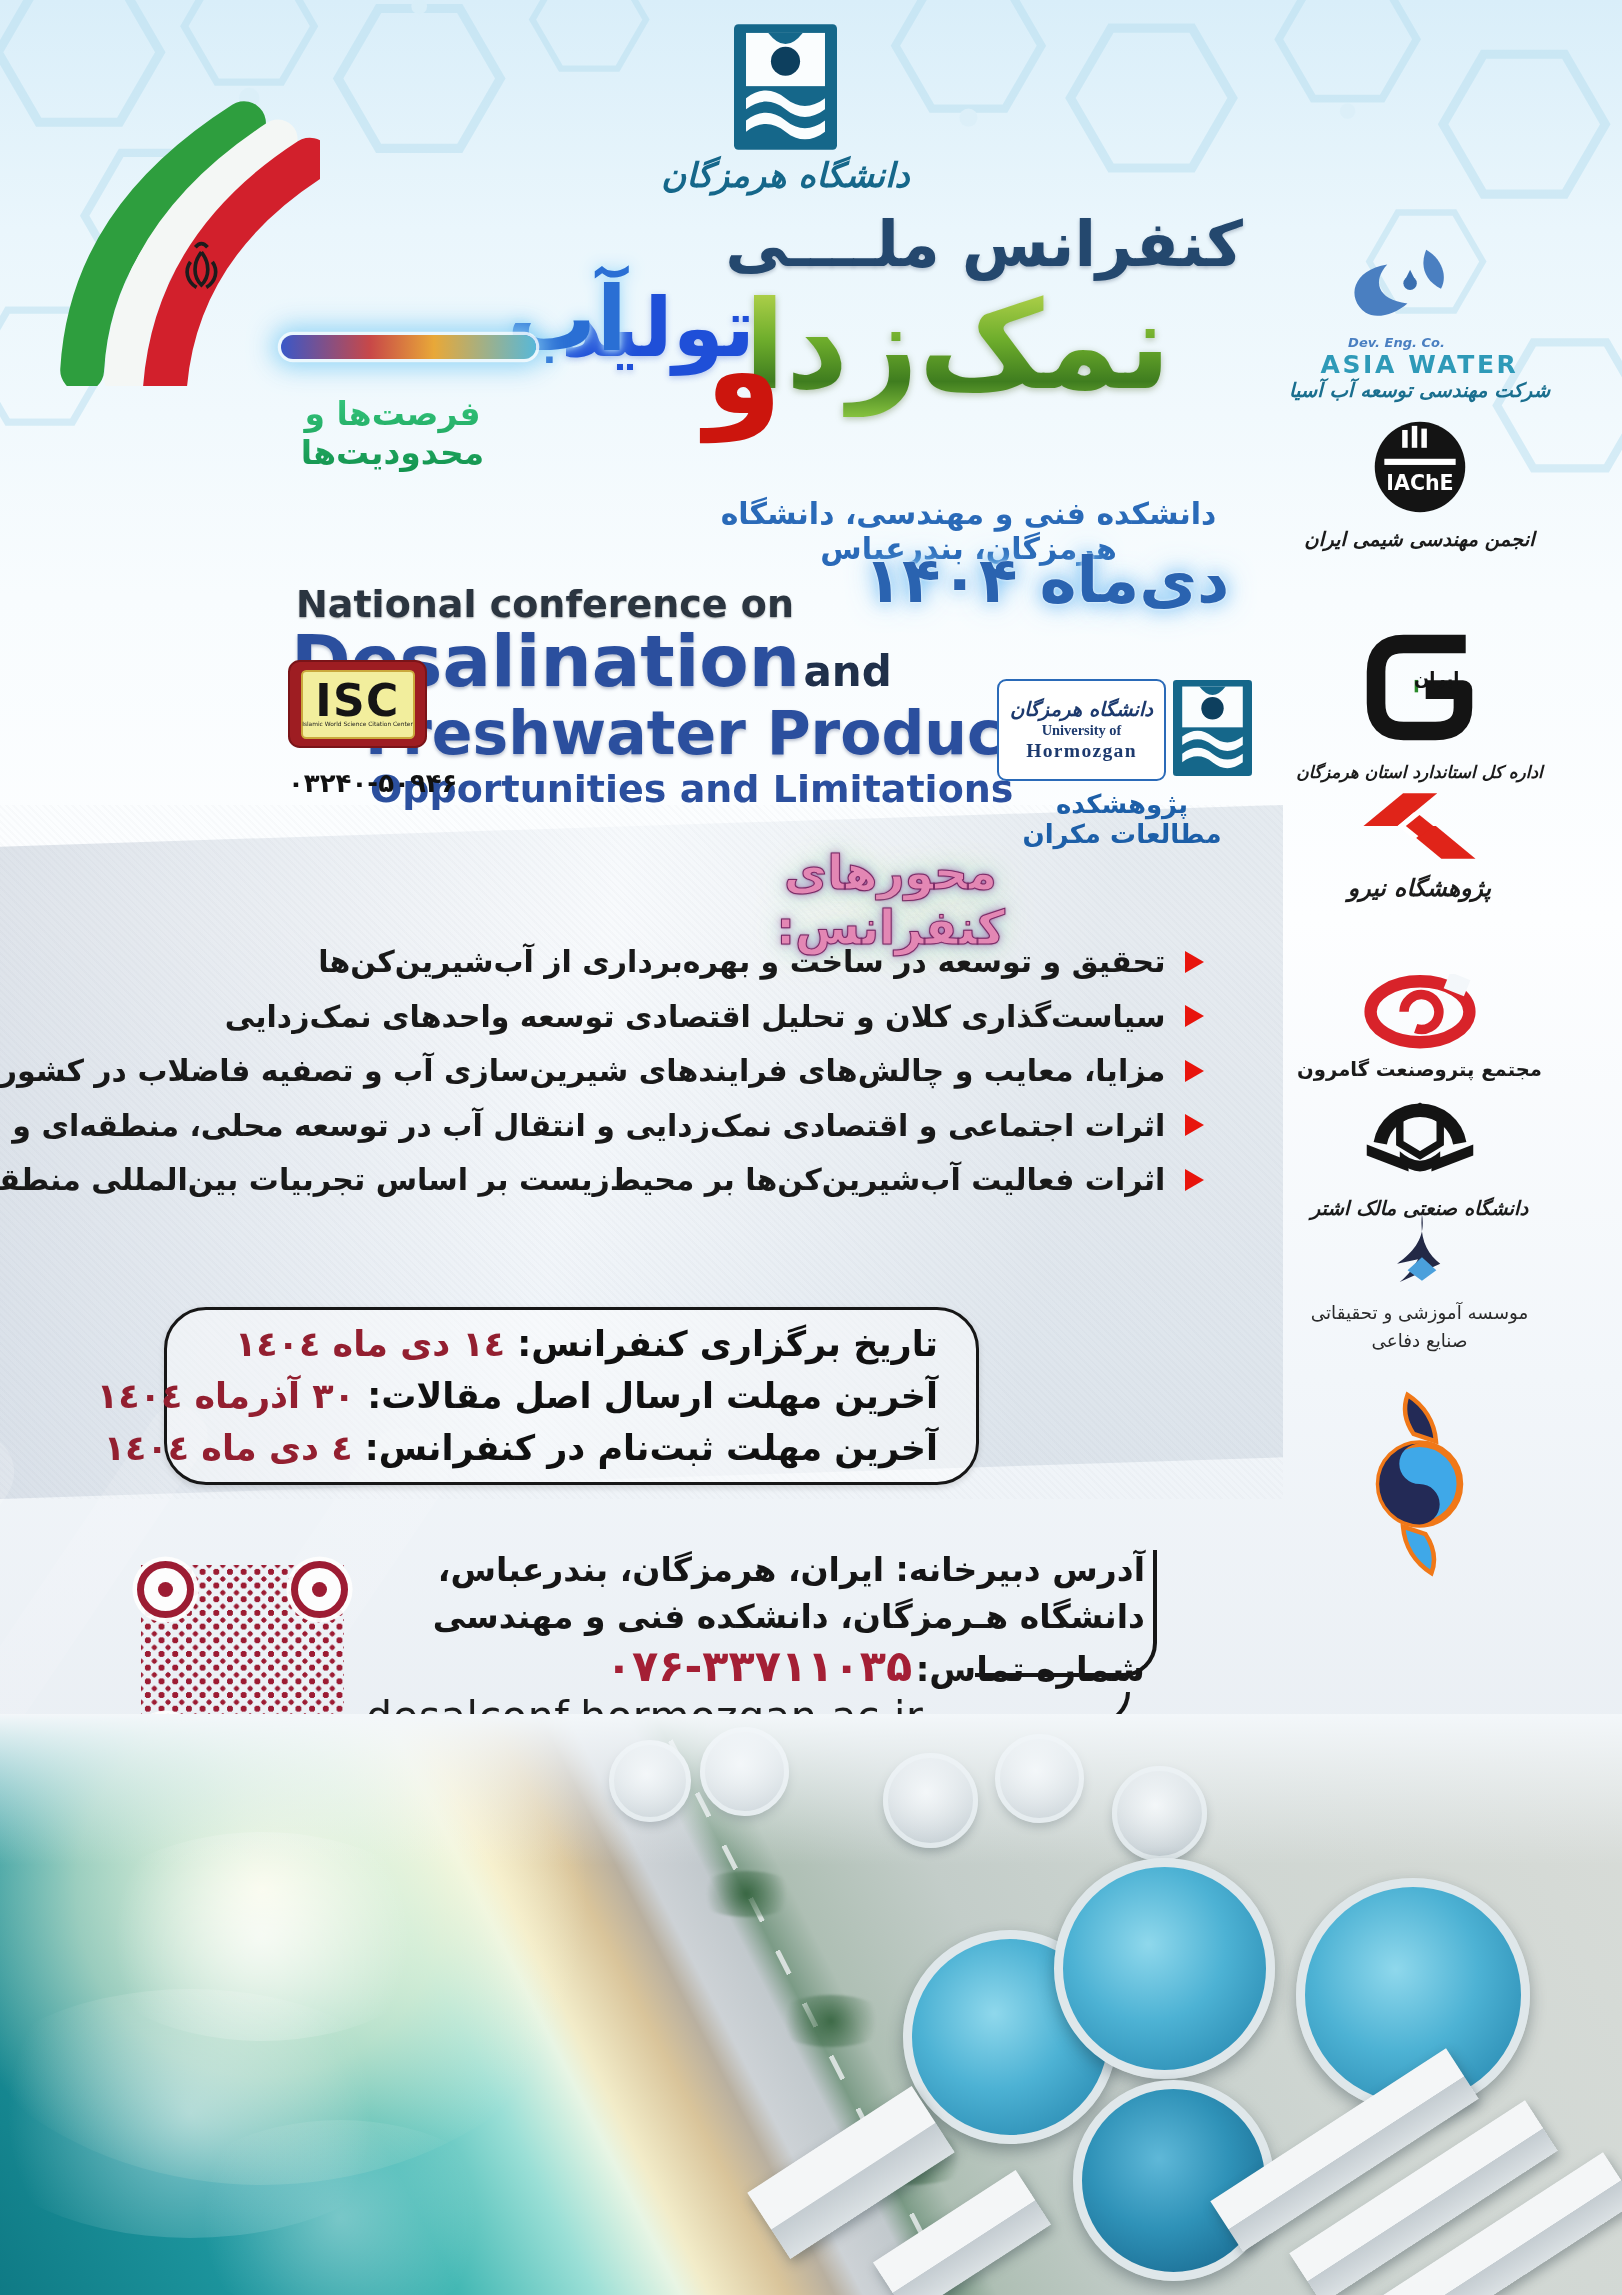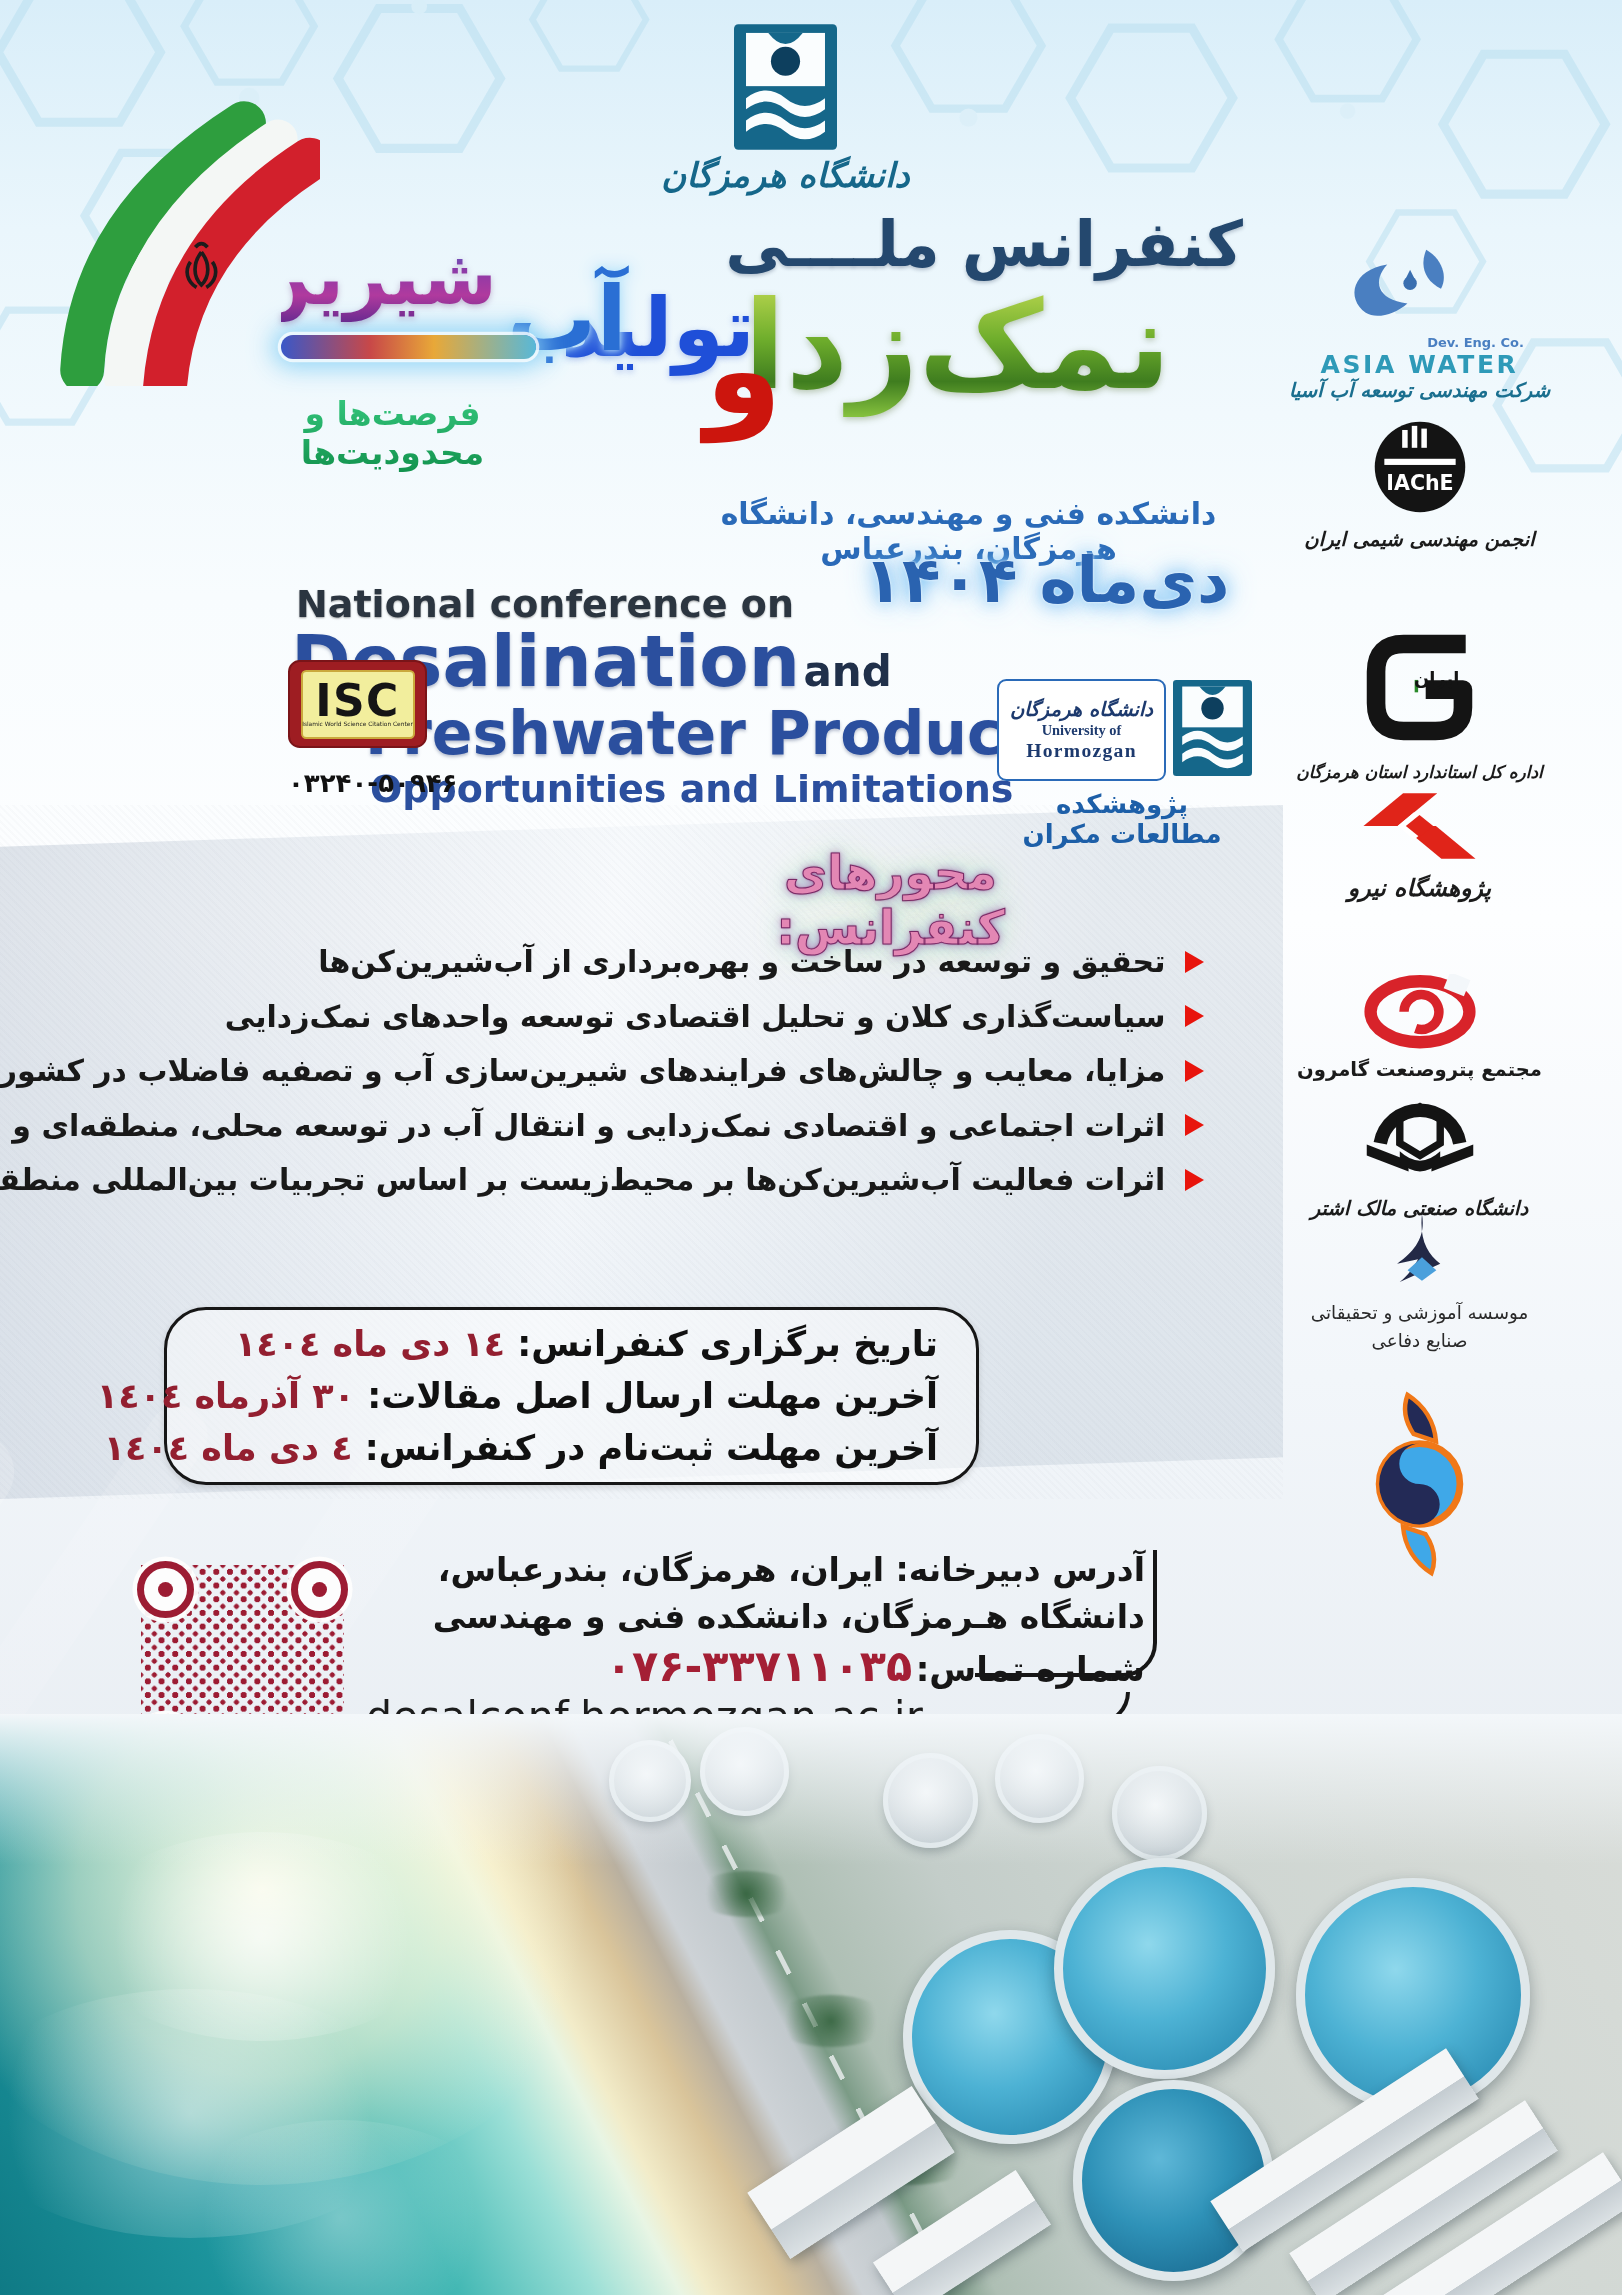--- a/index.html
+++ b/index.html
@@ -179,21 +179,20 @@
     </svg>
     <div class="rtl" style="font-size:34px;font-style:italic;font-weight:bold;color:#15678a;margin-top:3.9px;">دانشگاه هرمزگان</div>
   </div>
 
   <div class="abs rtl t-conf" style="left:720px;top:208px;width:523px;">کنفرانس ملــــی</div>
   <div class="abs rtl t-desal" style="left:739px;top:275px;width:432px;text-align:center;">نمک‌زدایی</div>
   <div class="abs rtl t-and" style="left:705px;top:298px;">و</div>
   <div class="abs rtl t-prod" style="left:561px;top:280px;">تولید</div>
   <div class="abs rtl t-water" style="left:507px;top:267px;">آب</div>
   <div class="abs t-tail" style="left:281px;top:335px;width:255px;"></div>
-  <div class="abs rtl t-fresh" style="left:281px;top:233px;width:216px;text-align:center;">شیرین</div>
   <div class="abs rtl t-sub center" style="left:268px;top:394px;width:249px;">فرصت‌ها و محدودیت‌ها</div>
 
   <div class="abs rtl venue center" style="left:648px;top:496px;width:641px;">دانشکده فنی و مهندسی، دانشگاه هرمزگان، بندرعباس</div>
   <div class="abs rtl datefa center" style="left:824px;top:544px;width:445px;">دی‌ماه ۱۴۰۴</div>
 
   <div class="abs en1" style="left:296px;top:582px;">National conference on</div>
   <div class="abs" style="left:291px;top:619px;white-space:nowrap;">
     <span class="en-big">Desalination</span>
     <span class="en-and">and</span>
   </div>
@@ -289,21 +288,21 @@
     <div class="qreye" style="left:-3.9px;bottom:-3.9px;"></div>
   </div>
 
   <div class="abs sp" style="left:1269px;top:247px;">
     <svg width="151" height="86" viewBox="0 0 220 128">
       <path d="M30,98 C0,76 10,34 62,26 C40,50 46,78 92,84 C74,100 46,108 30,98 Z" fill="#4a7fc1"></path>
       <path d="M120,4 C110,28 118,50 142,62 C152,44 144,18 120,4 Z" fill="#4a7fc1"></path>
       <path d="M96,34 L104,50 L88,50 Z" fill="#3a6fb0"></path>
         <circle cx="96" cy="54" r="10" fill="#3a6fb0"></circle>
     </svg>
-    <div class="aw-dev" style="text-align:right;padding-right:46px;">Dev. Eng. Co.</div>
+    <div class="aw-dev" style="padding-right:46px;font-style:italic;">Dev. Eng. Co.</div>
     <div class="aw-en">ASIA WATER</div>
     <div class="rtl aw-fa">شرکت مهندسی توسعه آب آسیا</div>
   </div>
 
   <div class="abs sp" style="left:1269px;top:419px;">
     <svg width="96" height="96" viewBox="0 0 140 140">
       <circle cx="70" cy="70" r="66" fill="#141414"></circle>
       <g fill="#ffffff">
         <rect x="44" y="16" width="8" height="26"></rect>
           <rect x="58" y="10" width="8" height="32"></rect>

